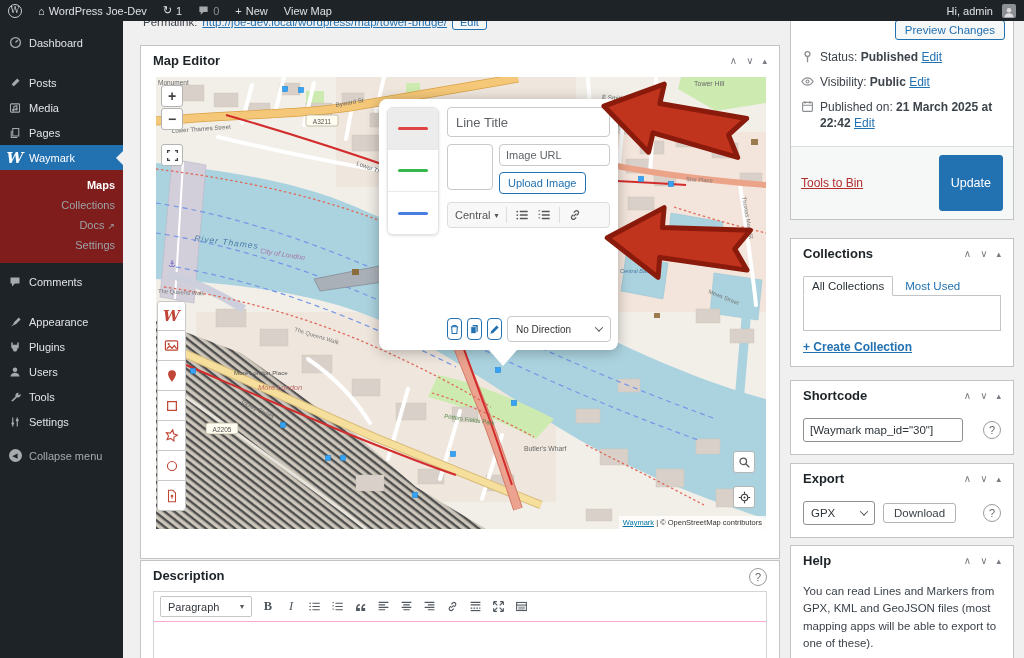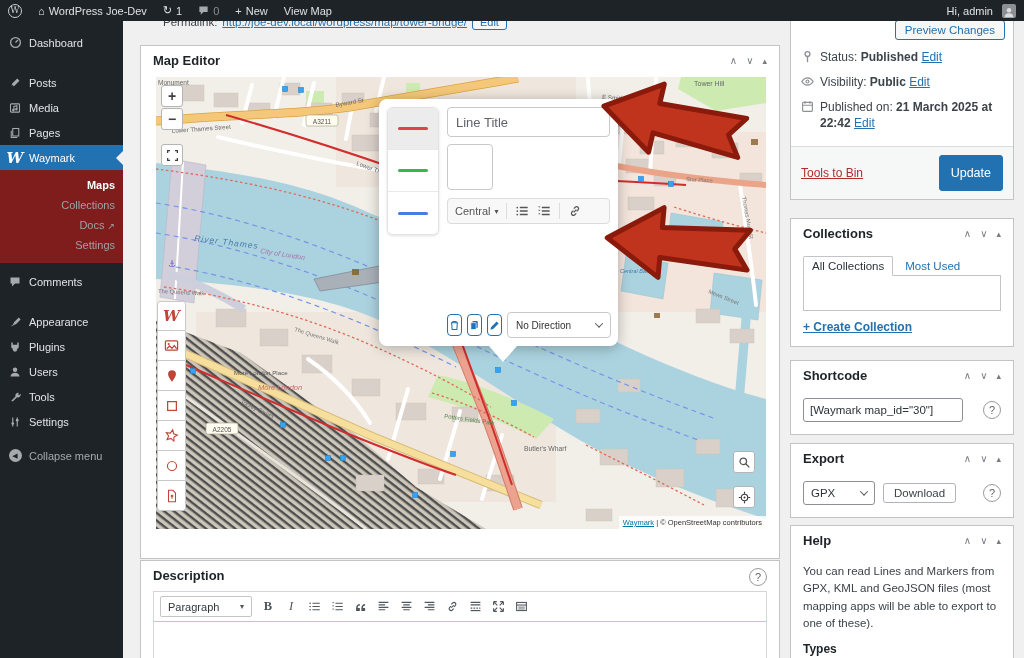--- a/index.html
+++ b/index.html
@@ -28,21 +28,21 @@
   .mi.active::after { content:""; position:absolute; right:0; top:50%; margin-top:-7px; border:7px solid transparent; border-right-color:#f0f0f1; }
   .submenu { background:#7f1d1d; padding:5px 0 8px 0; }
   .smi { display:block; padding:4px 8px 4px 29px; color:#9ca2a7; cursor:pointer; font-size:11px; }
   .smi.current { color:#fff; font-weight:bold; }
   .ext { font-size:9px; color:#9ca2a7; margin-left:3px; }
   .collapse-ic { width:13px; height:13px; border-radius:50%; background:#a7aaad; color:#1d2327; font-size:7px; display:flex; align-items:center; justify-content:center; }
   .mi.dimmed { color:#a7aaad; }
 
   
   .content { position:absolute; left:123px; top:21px; right:0; bottom:0; background:#f0f0f1; overflow:hidden; }
-  .permalink { position:absolute; left:20px; top:-7px; font-size:11.5px; color:#3c434a; display:flex; align-items:center; gap:5px; white-space:nowrap;margin-left:20px; }
+  .permalink { position:absolute; left:20px; top:-7px; font-size:11.5px; color:#3c434a; display:flex; align-items:center; gap:5px; white-space:nowrap; }
   .permalink a { color:#2271b1; }
   .btn-sm { border:1px solid #2271b1; color:#2271b1; background:#f6f7f7; border-radius:3px; font-size:11px; padding:1px 7px; cursor:pointer; }
 
   .postbox { position:absolute; background:#fff; border:1px solid #c3c4c7; }
   .pb-head { display:flex; align-items:center; padding:7px 12px 6px 12px; }
   .pb-title { font-size:13px; font-weight:bold; color:#1d2327; }
   .handles { margin-left:auto; display:flex; gap:9px; color:#787c82; font-size:10px; align-items:center; }
   .handles span { cursor:pointer; }
   .h-toggle { font-size:9px; }
 
@@ -92,21 +92,21 @@
   .right-col { position:absolute; left:667px; top:0; width:224px; }
   .panel { background:#fff; border:1px solid #c3c4c7; }
   .publish { margin-top:-12px; }
   .preview-row { display:flex; justify-content:flex-end; padding:10px 8px 0 8px; }
   .pub-rows { padding:9px 10px 6px 10px; font-size:12px; color:#3c434a; }
   .pub-row { display:flex; gap:6px; margin-bottom:8px; line-height:1.4; align-items:flex-start; }
   .pub-ic { width:13px; height:13px; color:#8c8f94; flex:0 0 13px; margin-top:1px; }
   .pub-row a { color:#2271b1; }
   .major-pub { border-top:1px solid #dcdcde; background:#f6f7f7; padding:8px 10px; display:flex; align-items:center; justify-content:space-between; }
   .bin-link { color:#b32d2e; font-size:12px; text-decoration:underline; cursor:pointer; }
-  .btn-primary { background:#2271b1; border:1px solid #2271b1; color:#fff; border-radius:3px; font-size:12.5px; padding:10px 11px; cursor:pointer; }
+  .btn-primary { background:#2271b1; border:1px solid #2271b1; color:#fff; border-radius:3px; font-size:12.5px; padding:20px 11px; cursor:pointer; }
   .panel + .panel { }
   .collections { margin-top:18px; }
   .pan-body { padding:9px 12px 12px 12px; font-size:12px; color:#3c434a; }
   .tabs { display:flex; align-items:center; }
   .tab-active { border:1px solid #c3c4c7; border-bottom:1px solid #fff; background:#fff; padding:3px 8px; font-size:11.5px; color:#2c3338; position:relative; z-index:2; margin-bottom:-1px; border-radius:2px 2px 0 0; cursor:pointer; }
   .tab-link { margin-left:12px; color:#2271b1; font-size:11.5px; cursor:pointer; }
   .coll-box { border:1px solid #c3c4c7; height:36px; background:#fff; }
   .create-link { display:inline-block; margin-top:9px; color:#2271b1; font-weight:bold; font-size:12px; text-decoration:underline; cursor:pointer; }
   .shortcode { margin-top:13px; }
   .sc-row { display:flex; align-items:center; justify-content:space-between; }
@@ -556,20 +556,24 @@
               <i style="background:#35b94e;"></i>
             </div>
           <div class="sw">
               <i style="background:#4a7de2;"></i>
             </div>
         </div>
         <div class="pop-right">
           <input class="inp title-inp" placeholder="Line Title" style="">
           <div class="img-row">
             <div class="img-box"></div>
+            <div class="img-col">
+              <input class="inp url-inp" placeholder="Image URL" style="">
+              <button class="upload-btn">Upload Image</button>
+            </div>
           </div>
           <div class="mini-editor">
             <div class="me-bar">
               <span class="me-formats">
                   <span>Central</span>
                   <span style="font-size:8px;">▾</span>
                 </span>
               <span class="me-sep"></span>
               <span class="me-ic">
                   <svg viewBox="0 0 16 16" fill="none" stroke="currentColor" stroke-width="1.5">

